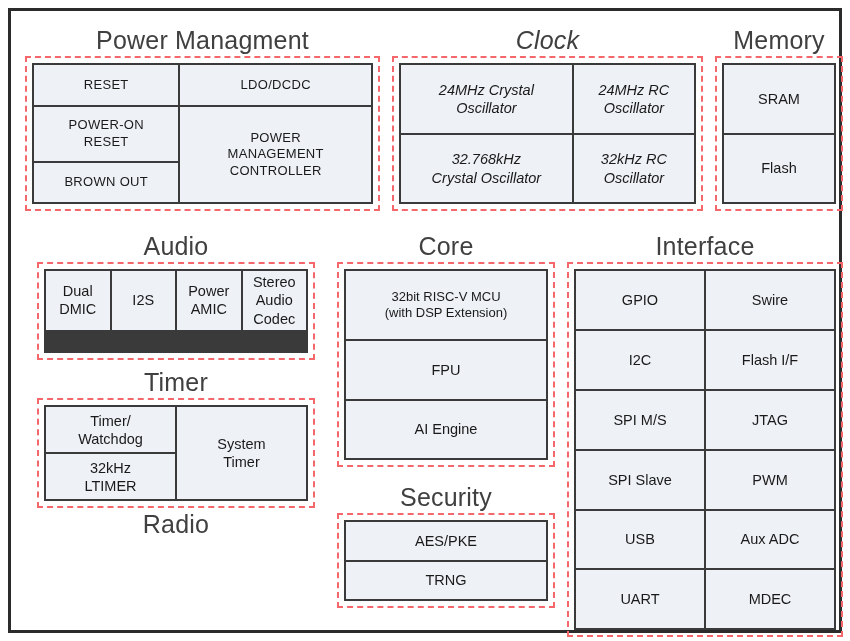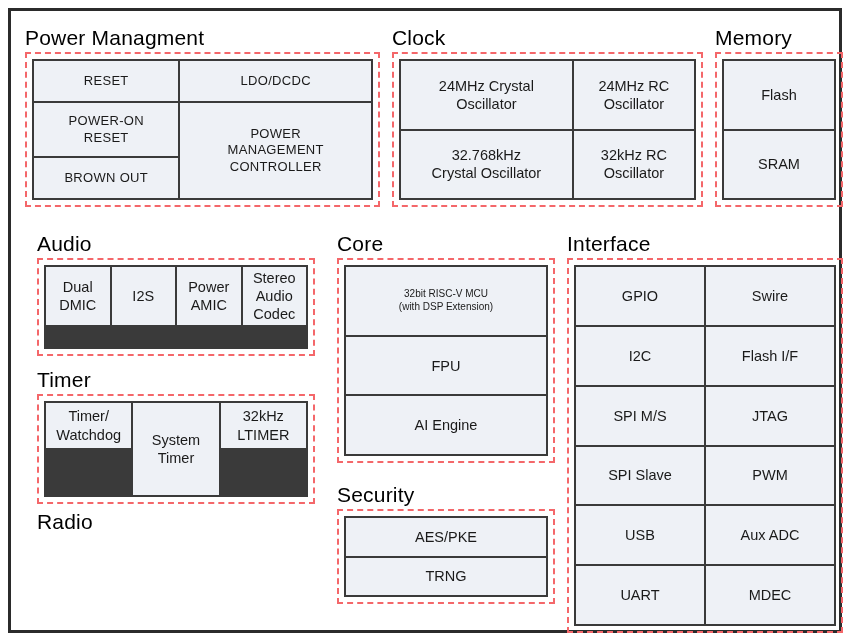--- a/index.html
+++ b/index.html
@@ -16,24 +16,24 @@
     left:8px; top:8px;
     width:834px; height:625px;
     border:3px solid #2b2b2b;
     background:#ffffff;
     box-sizing:border-box;
   }
 
   
   .group{position:absolute;}
   .group-title{
-    text-align:left;
-    font-size:21px;
+    text-align:center;
+    font-size:25px;
     font-weight:400;
-    color:#000000;
+    color:#404040;
     line-height:1.05;
     letter-spacing:0.2px;
     white-space:nowrap;
     padding-bottom:3px;
   }
   .dashed{
     border:2px dashed #f4676a;
     padding:5px;
     box-sizing:border-box;
   }
@@ -54,47 +54,47 @@
     align-items:center;
     justify-content:center;
     text-align:center;
     font-size:14.5px;
     color:#1a1a1a;
     line-height:1.25;
     padding:2px 3px;
     box-sizing:border-box;
     white-space:pre-line;
   }
-  .cell.small{font-size:10px;}
+  .cell.small{font-size:13px;}
   .cell.caps{font-size:13px;letter-spacing:0.3px;}
 
   
   #grp-power   {left:14px;  top:16px;  width:355px;}
   #grp-power   .dashed{height:155px;}
   #grp-power   .grid{grid-template-columns:1.0fr 1.32fr;
                      grid-template-rows:1fr 1.35fr 1fr;}
 
-  #grp-clock   {left:381px; top:16px;  width:311px;}
+  #grp-clock   {left:381px; top:16px;  width:311px;font-style:italic;}
   #grp-clock   .dashed{height:155px;}
   #grp-clock   .grid{grid-template-columns:1.42fr 1fr;
                      grid-template-rows:1fr 1fr;}
 
   #grp-memory  {left:704px; top:16px;  width:128px;}
   #grp-memory  .dashed{height:155px;}
   #grp-memory  .grid{grid-template-columns:1fr;
                      grid-template-rows:1fr 1fr;}
 
   #grp-audio   {left:26px;  top:222px; width:278px;}
   #grp-audio   .dashed{height:98px;}
   #grp-audio   .grid{grid-template-columns:1fr 1fr 1fr 1fr;
                      grid-template-rows:1fr 1fr;}
 
   #grp-timer   {left:26px;  top:358px; width:278px;}
   #grp-timer   .dashed{height:110px;}
-  #grp-timer   .grid{grid-template-columns:1fr 1fr 1fr;
+  #grp-timer   .grid{grid-template-columns:1fr 1fr;
                      grid-template-rows:1fr 1fr;}
 
   #grp-radio   {left:26px;  top:500px; width:278px;}
   #grp-radio   .dashed{height:95px;}
   #grp-radio   .grid{grid-template-columns:1fr;
                      grid-template-rows:1fr;}
 
   #grp-core    {left:326px; top:222px; width:218px;}
   #grp-core    .dashed{height:205px;}
   #grp-core    .grid{grid-template-columns:1fr;
@@ -147,22 +147,22 @@
         <div class="cell">32kHz RC
 Oscillator</div>
       </div>
     </div>
   </div>
 
   <div class="group" id="grp-memory">
     <div class="group-title">Memory</div>
     <div class="dashed">
       <div class="grid">
+        <div class="cell">SRAM</div>
         <div class="cell">Flash</div>
-        <div class="cell">SRAM</div>
       </div>
     </div>
   </div>
 
   <div class="group" id="grp-audio">
     <div class="group-title">Audio</div>
     <div class="dashed">
       <div class="grid">
         <div class="cell">Dual DMIC</div>
         <div class="cell">I2S</div>

